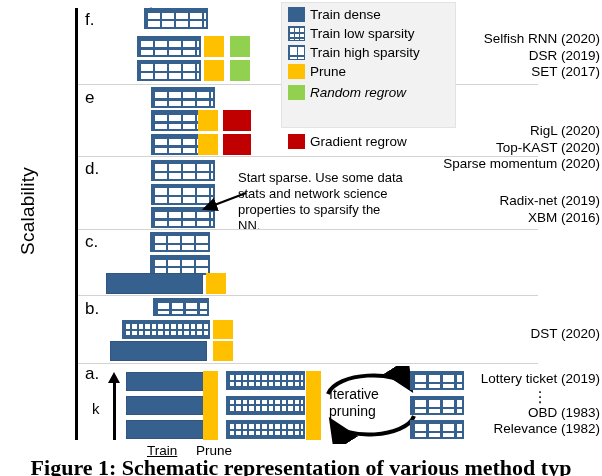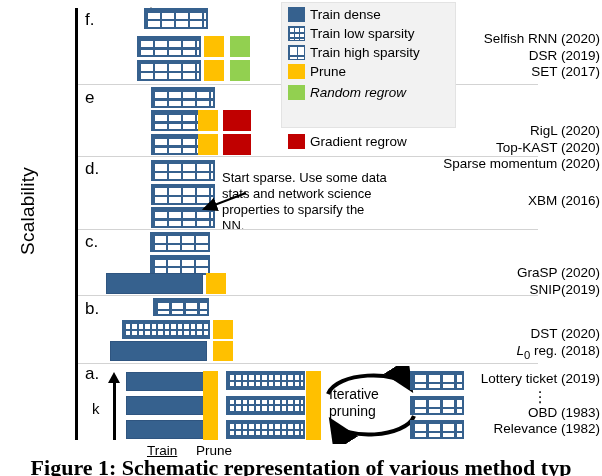--- a/index.html
+++ b/index.html
@@ -76,21 +76,21 @@
   
   .meth{
     position:absolute;right:2px;text-align:right;
     font-size:13.5px;line-height:16.5px;white-space:nowrap;
   }
   .meth div{white-space:nowrap;}
   .dots{letter-spacing:0;font-size:15px;line-height:17px;text-align:center;}
 
   
   #annot{
-    position:absolute;left:222px;top:170px;width:168px;
+    position:absolute;left:238px;top:170px;width:168px;
     font-size:13px;line-height:16px;
   }
 
   
   .k-arrow-line{position:absolute;background:#000;width:2.5px;}
   .k-arrow-head{
     position:absolute;width:0;height:0;
     border-left:6.5px solid transparent;border-right:6.5px solid transparent;
     border-bottom:11px solid #000;
   }
@@ -158,44 +158,40 @@
     <defs>
         <marker id="ah" markerWidth="7" markerHeight="7" refX="6" refY="3.2" orient="auto">
       <path d="M0,0 L7,3.2 L0,6.4 z" fill="#000"></path>
         </marker>
       </defs>
     <line x1="50" y1="3" x2="8" y2="19" stroke="#000" stroke-width="2.2" marker-end="url(#ah)"></line>
   </svg>
   <div id="annot">Start sparse. Use some data stats and network science properties to sparsify the NN.</div>
 
   <div class="meth" style="top:193px;">
+    <div>Radix-net (2019)</div>
     <div>XBM (2016)</div>
   </div>
   <div class="band-sep" style="top:229px;"></div>
 
   <div class="row-letter" style="left:85px;top:232px;">c.</div>
   <div class="blk grid-hi" style="left:150px;top:232px;width:60px;height:20px;"></div>
   <div class="blk grid-hi" style="left:150px;top:255px;width:60px;height:20px;"></div>
   <div class="blk dense" style="left:106px;top:273px;width:97px;height:21px;"></div>
   <div class="blk prune" style="left:206px;top:273px;width:20px;height:21px;"></div>
-  <div class="meth" style="top:265px;">
-    <div>GraSP (2020)</div>
-    <div>SNIP(2019)</div>
-  </div>
   <div class="band-sep" style="top:295px;"></div>
 
   <div class="row-letter" style="left:85px;top:299px;">b.</div>
   <div class="blk grid-hi" style="left:153px;top:298px;width:56px;height:18px;"></div>
   <div class="blk grid-lo" style="left:122px;top:320px;width:88px;height:19px;"></div>
   <div class="blk prune" style="left:213px;top:320px;width:20px;height:19px;"></div>
   <div class="blk dense" style="left:110px;top:341px;width:97px;height:20px;"></div>
   <div class="blk prune" style="left:213px;top:341px;width:20px;height:20px;"></div>
   <div class="meth" style="top:326px;">
     <div>DST (2020)</div>
-    <div><i>L</i><sub>0</sub><span> reg. (2018)</span></div>
   </div>
   <div class="band-sep" style="top:363px;"></div>
 
   <div class="row-letter" style="left:85px;top:364px;">a.</div>
 
   <div class="k-arrow-line" style="left:113px;top:382px;height:58px;"></div>
   <div class="k-arrow-head" style="left:108px;top:372px;"></div>
   <div class="k-label" style="left:92px;top:400px;">k</div>
 
   <div class="blk dense" style="left:126px;top:372px;width:89px;height:19px;"></div>

